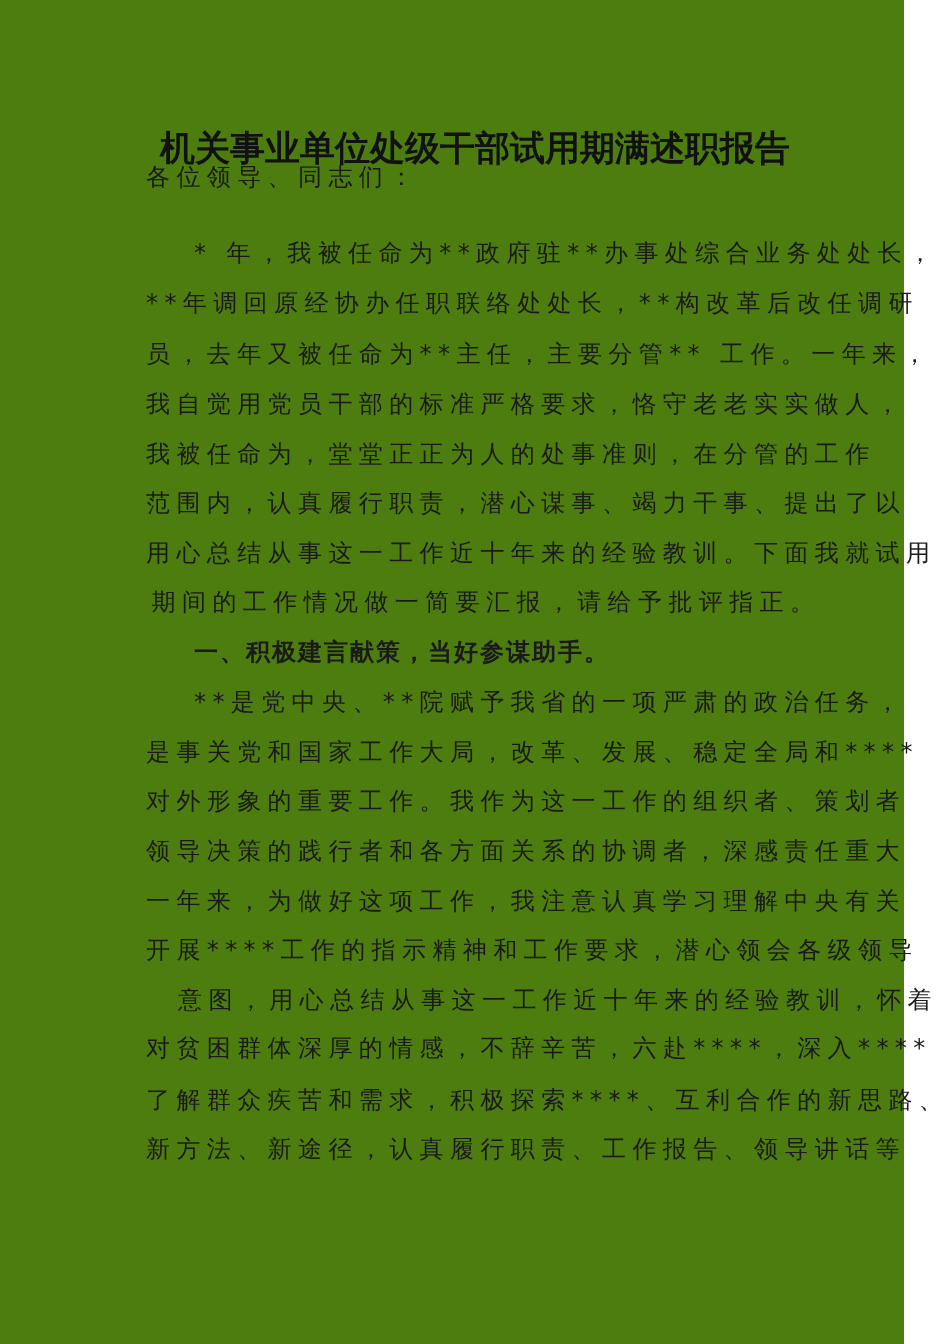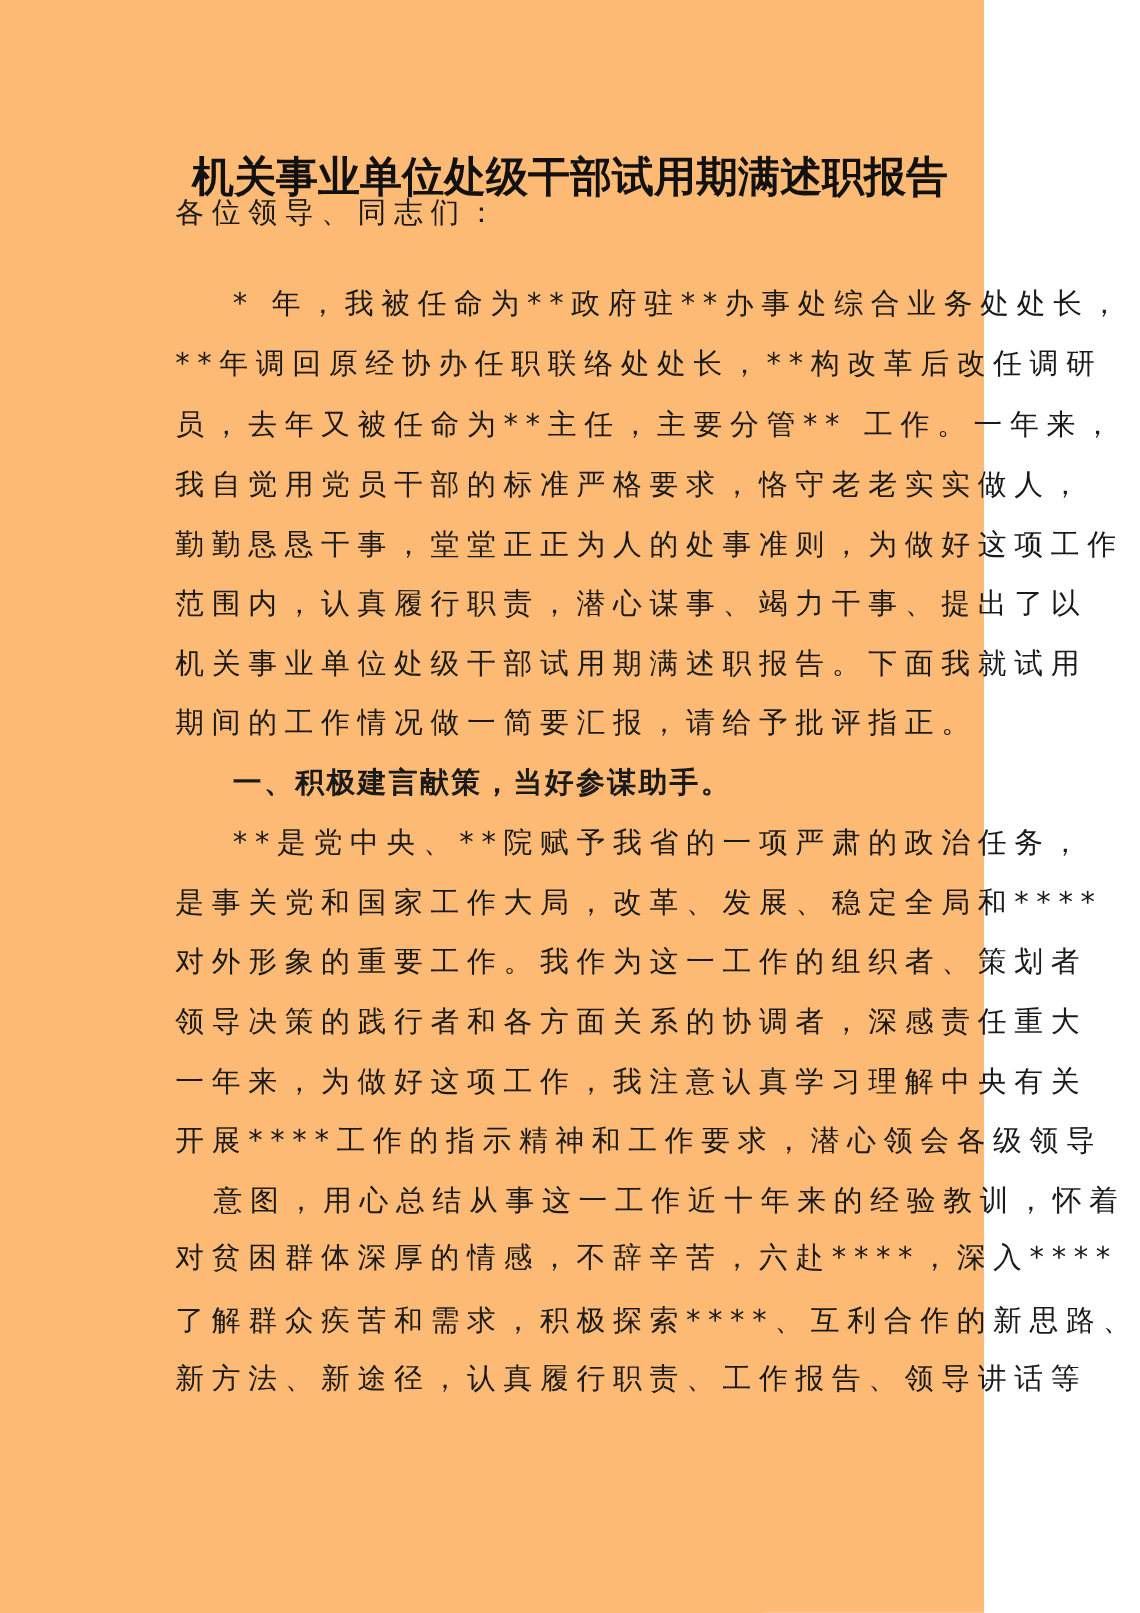--- a/index.html
+++ b/index.html
@@ -1,17 +1,17 @@
 <!DOCTYPE html>
 <html><head>
   <meta charset="utf-8">
   <style>
     html, body { margin: 0; padding: 0; background: #ffffff; }
     body { width: 950px; height: 1344px; position: relative; overflow: hidden; }
-    .page { position: absolute; left: 0; top: 0; width: 820px; height: 1344px; background: #fdba74; text-decoration: underline; }
+    .page { position: absolute; left: 0; top: 0; width: 904px; height: 1344px; background: #4d7c0f; text-decoration: underline; }
     .title {
       position: absolute; left: 0; top: 124px; width: 950px; text-align: center;
       font-family: "DejaVu Serif", "Liberation Serif", serif;
       font-weight: bold; font-size: 35px; line-height: 48px; color: #111111;
       letter-spacing: 0px;
     }
     .line {
       position: absolute; left: 146px; width: 680px; height: 34px;
       font-family: "DejaVu Sans", "Liberation Sans", sans-serif;
       font-size: 24px; line-height: 34px; color: #1a1a1a;
@@ -24,24 +24,24 @@
 <body>
 
 <div class="page">
   <div class="title">机关事业单位处级干部试用期满述职报告</div>
   <div class="line" style="top:160px;">各位领导、同志们：</div>
 
   <div class="line" style="top:286px;">**年调回原经协办任职联络处处长，**构改革后改任调研</div>
   <div class="line indent" style="top:236px;">* 年，我被任命为**政府驻**办事处综合业务处处长，</div>
   <div class="line" style="top:337px;">员，去年又被任命为**主任，主要分管** 工作。一年来，</div>
   <div class="line" style="top:387px;text-align:center;">我自觉用党员干部的标准严格要求，恪守老老实实做人，</div>
-  <div class="line" style="top:437px;">勤勤恳恳干事，堂堂正正为人的处事准则，为做好这项工作</div>
+  <div class="line" style="top:437px;">我被任命为，堂堂正正为人的处事准则，在分管的工作</div>
   <div class="line" style="top:486px;">范围内，认真履行职责，潜心谋事、竭力干事、提出了以</div>
-  <div class="line" style="top:536px;">机关事业单位处级干部试用期满述职报告。下面我就试用</div>
-  <div class="line" style="top:585px;">期间的工作情况做一简要汇报，请给予批评指正。</div>
+  <div class="line" style="top:536px;">用心总结从事这一工作近十年来的经验教训。下面我就试用</div>
+  <div class="line" style="top:585px;text-align:center;">期间的工作情况做一简要汇报，请给予批评指正。</div>
 
   <div class="line heading" style="top:635px;">一、积极建言献策，当好参谋助手。</div>
 
   <div class="line indent" style="top:685px;">**是党中央、**院赋予我省的一项严肃的政治任务，</div>
   <div class="line" style="top:735px;">是事关党和国家工作大局，改革、发展、稳定全局和****</div>
   <div class="line" style="top:784px;">对外形象的重要工作。我作为这一工作的组织者、策划者</div>
   <div class="line" style="top:834px;">领导决策的践行者和各方面关系的协调者，深感责任重大</div>
   <div class="line" style="top:884px;">一年来，为做好这项工作，我注意认真学习理解中央有关</div>
   <div class="line" style="top:933px;">开展****工作的指示精神和工作要求，潜心领会各级领导</div>
   <div class="line" style="top:983px;margin-left:32px;">意图，用心总结从事这一工作近十年来的经验教训，怀着</div>

